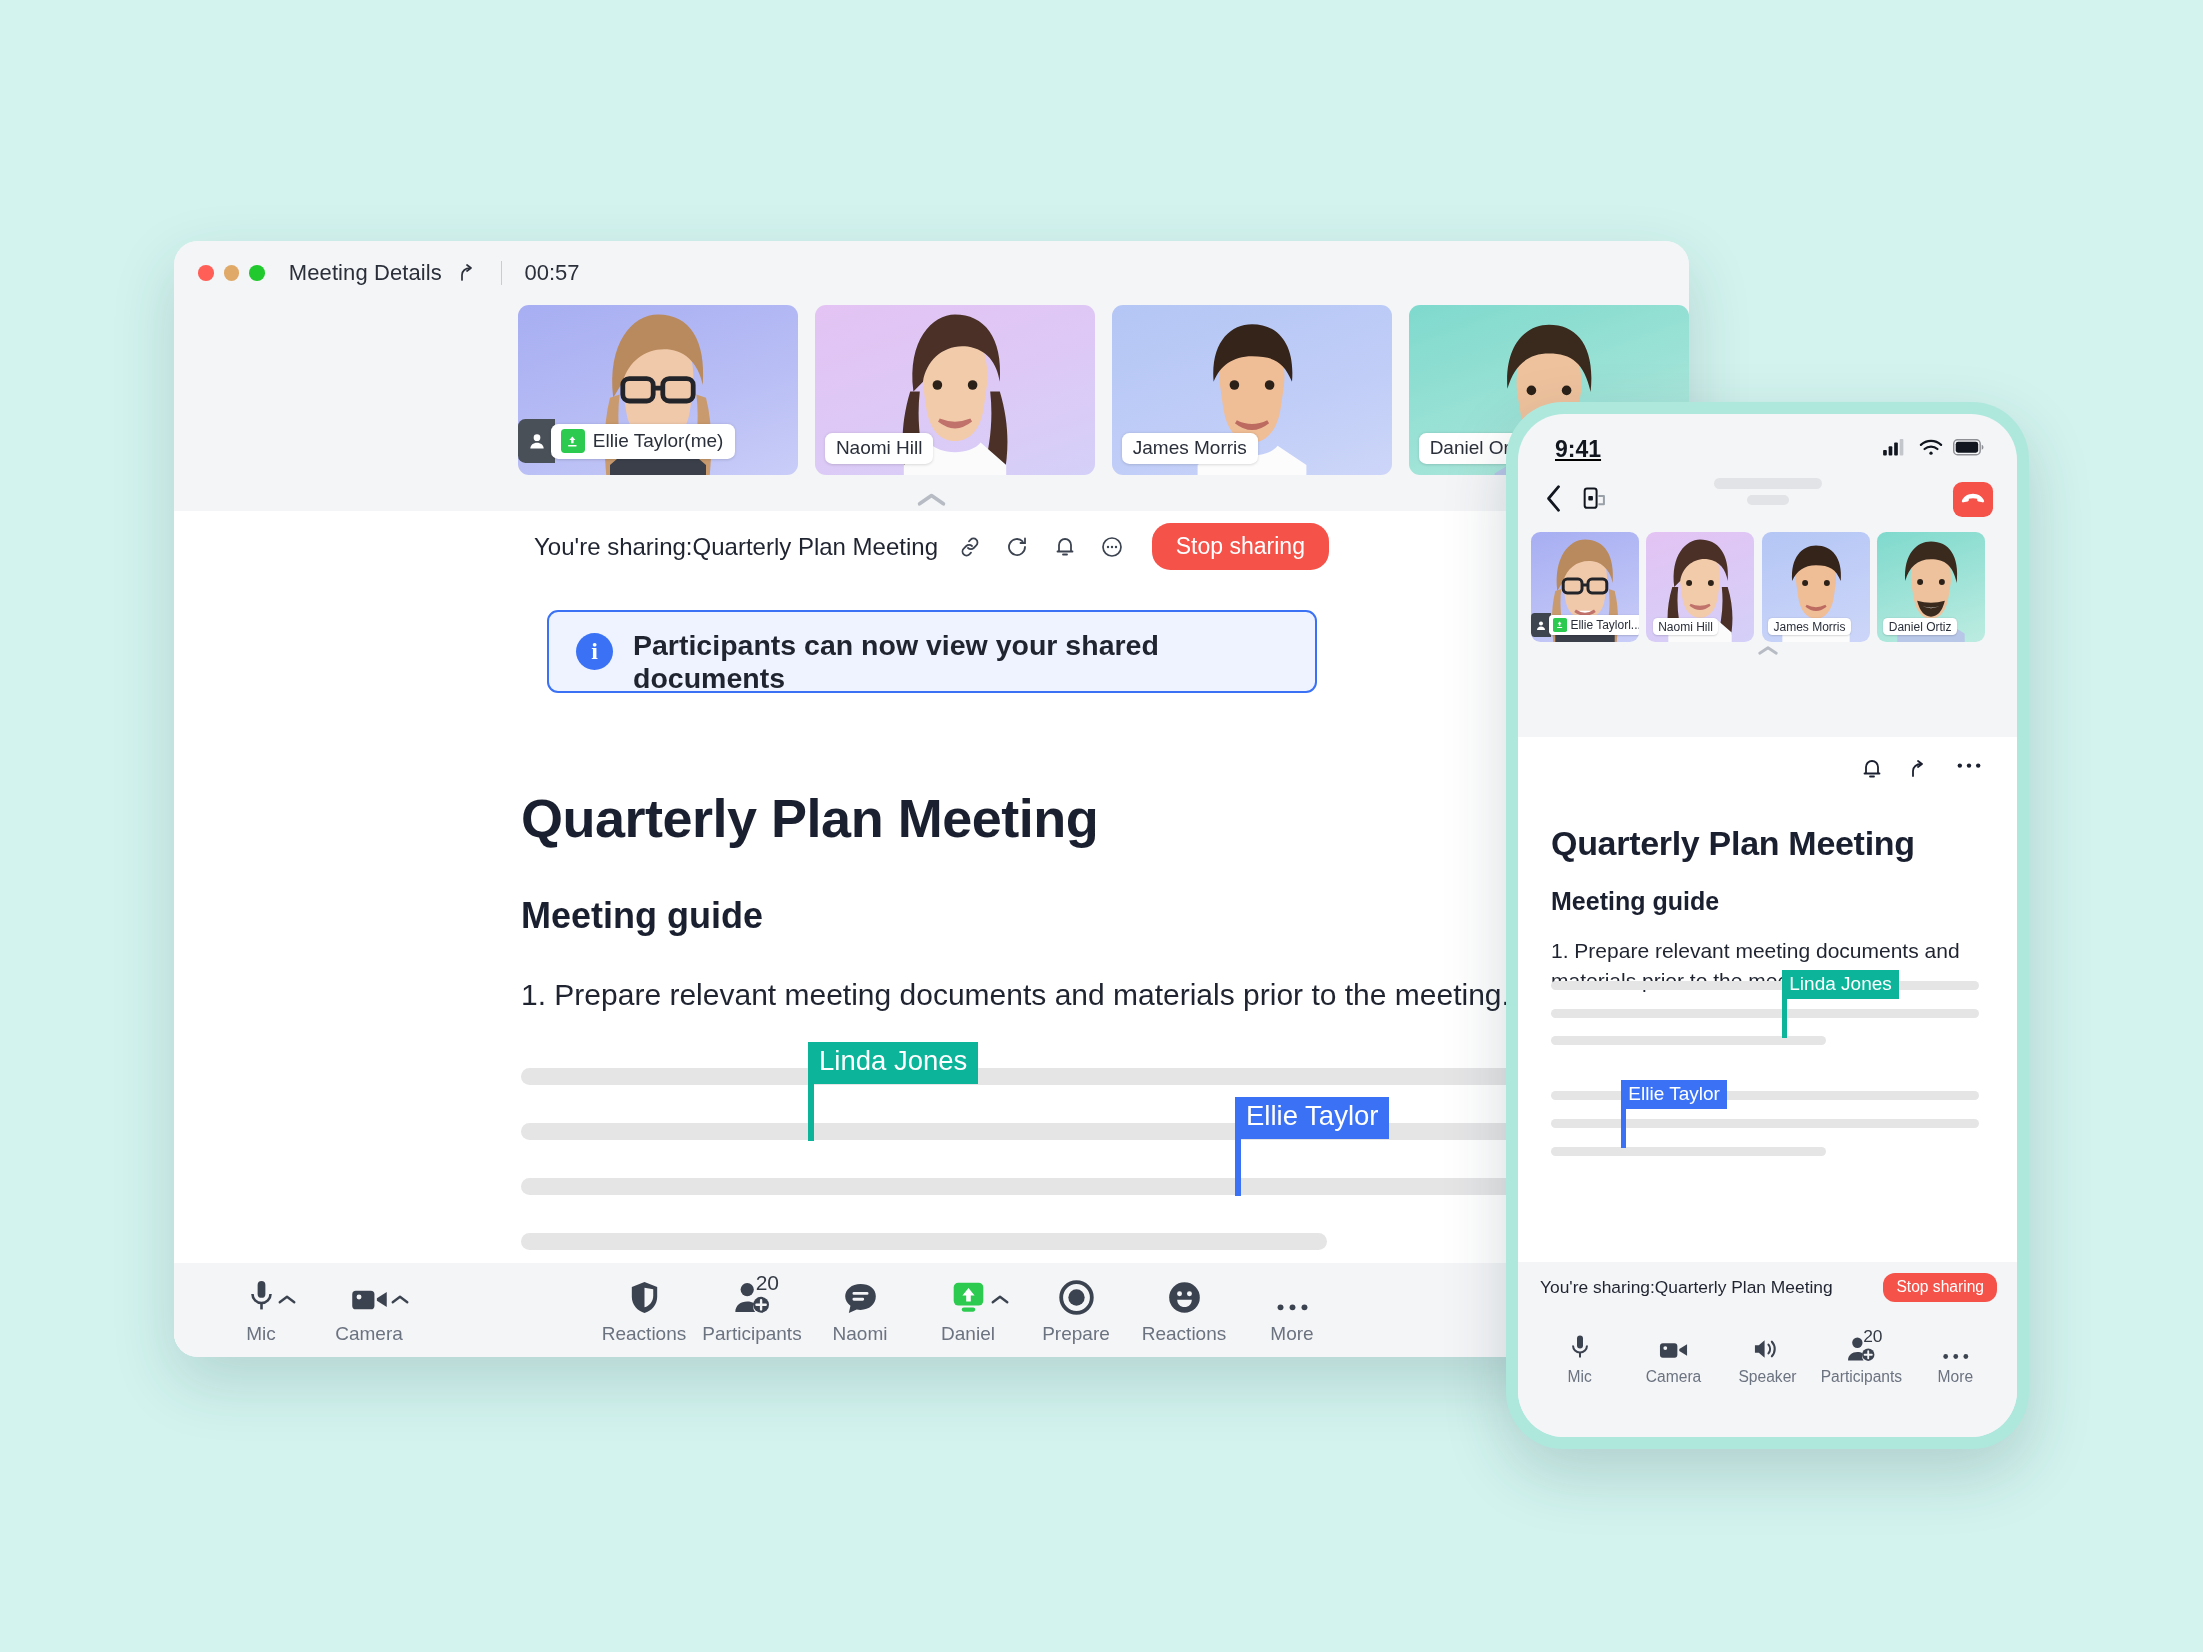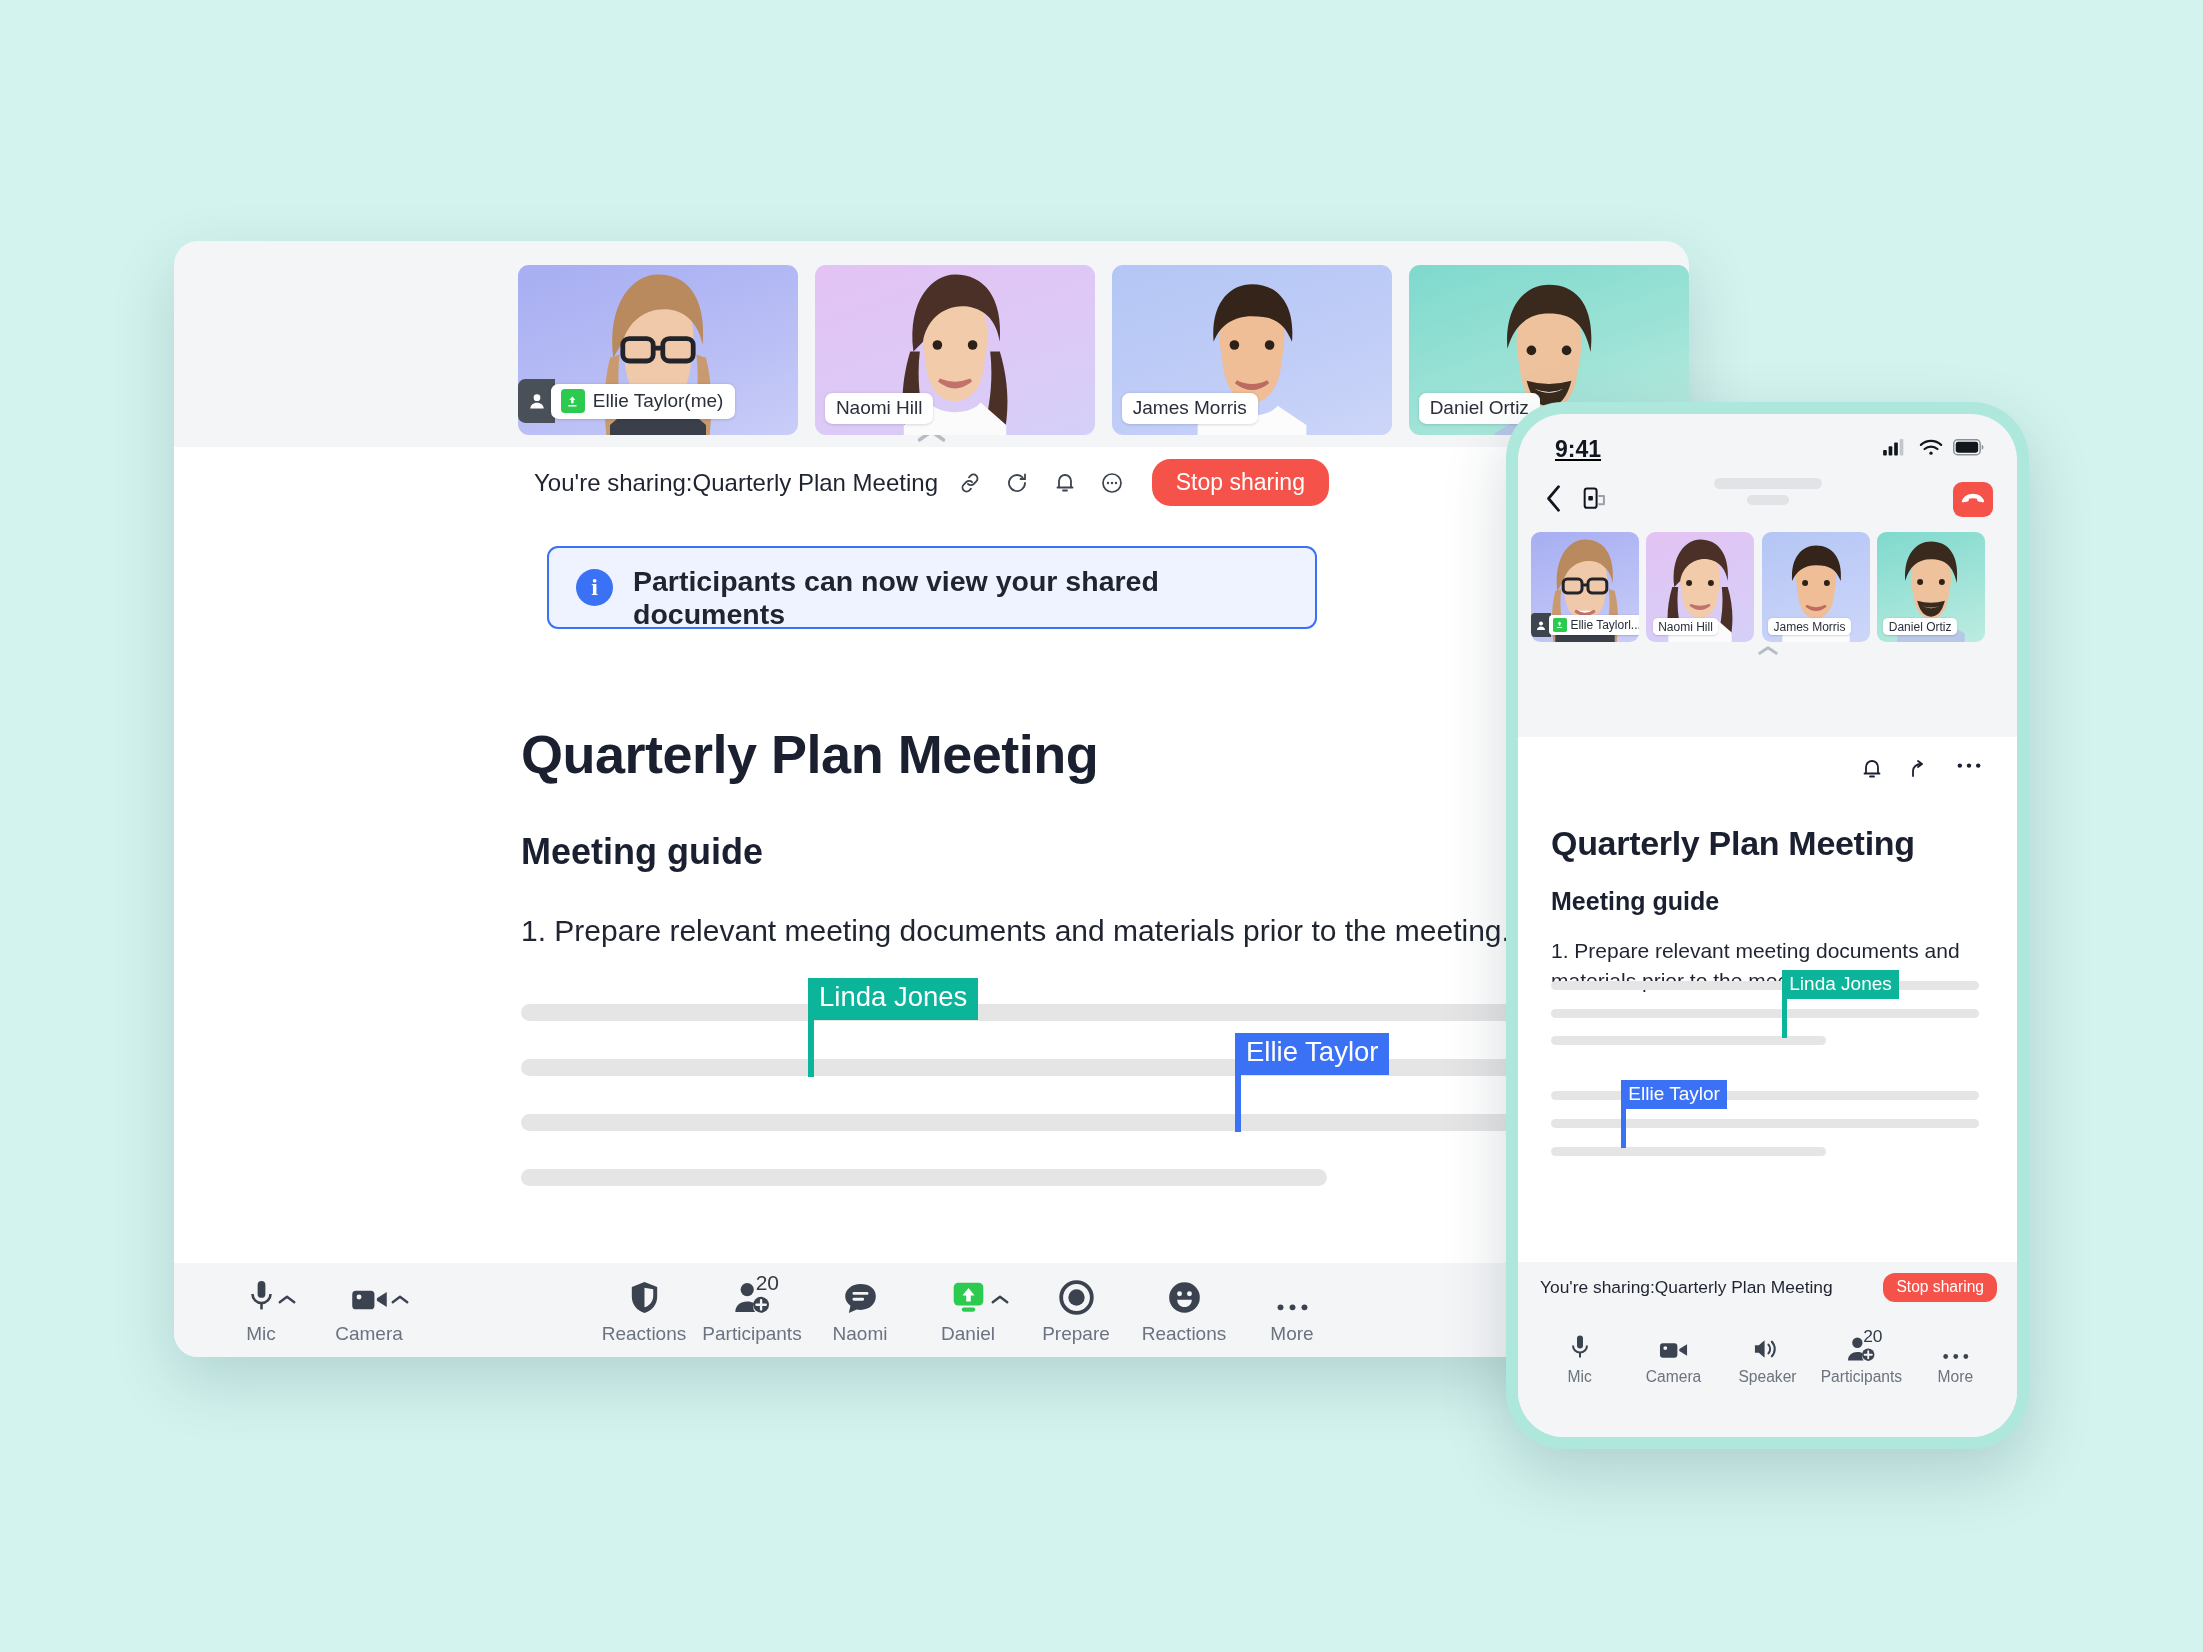--- a/index.html
+++ b/index.html
@@ -23,21 +23,21 @@
   .dots { display:flex; gap:10px; align-items:center; }
   .dot { width:15.6px; height:15.6px; border-radius:50%; }
   .dot.r{background:#ff5f57;} .dot.y{background:#e0a968;} .dot.g{background:#22c92e;}
   .tb-title { margin-left:24px; font-size:22px; color:#2a2f3a; letter-spacing:0.1px; }
   .tb-share { margin-left:14.7px; display:flex; align-items:center; }
   .tb-sep { width:1.8px; height:24px; background:#c9ccd3; margin:0 22px 0 20px; }
   .tb-timer { font-size:22px; color:#2a2f3a; }
 
   
   .strip { display:flex; gap:16.5px; padding:0 0 0 344px; height:184px; }
-  .tile { width:290px; height:170px; border-radius:11px; position:relative; overflow:hidden;margin-top:24px; }
+  .tile { width:290px; height:170px; border-radius:11px; position:relative; overflow:hidden; }
   .tile.t1 { background:linear-gradient(160deg,#a7aef2 0%,#b9bef5 60%,#c9cdf8 100%); }
   .tile.t2 { background:linear-gradient(160deg,#e3c3f3 0%,#ddc9f6 55%,#d4d0f8 100%); }
   .tile.t3 { background:linear-gradient(160deg,#b4c6f5 0%,#c0cdf7 60%,#cdd6f9 100%); }
   .tile.t4 { background:linear-gradient(160deg,#7fd9cd 0%,#9ce2d6 55%,#bdece1 100%); }
   .tile .head { position:absolute; left:50%; transform:translateX(-50%); bottom:-5.5px; width:161px; height:176px; }
   .tile.t4 .head { bottom:-13px; }
   .namechip {
     position:absolute; left:10px; bottom:11px;
     background:#fff; border-radius:7.3px; padding:4.6px 11px;
     font-size:19px; color:#2a2f3a; display:flex; align-items:center; gap:7.3px;
@@ -142,20 +142,36 @@
   .ptbitem { display:flex; flex-direction:column; align-items:center; cursor:pointer; width:84px; position:relative; }
   .ptbitem .ic { height:33px; display:flex; align-items:flex-end; justify-content:center; position:relative; }
   .ptbitem .lb { font-size:15.6px; color:#6b7280; margin-top:6.4px; }
   .pbadge20 { position:absolute; left:50%; margin-left:1.8px; top:-2.8px; font-size:17.4px; color:#343a44; }
 </style>
 </head>
 <body>
 
 <div class="desktop">
 
+  <div class="titlebar">
+    <div class="dots">
+      <span class="dot r"></span>
+      <span class="dot y"></span>
+      <span class="dot g"></span>
+    </div>
+    <div class="tb-title">Meeting Details</div>
+    <div class="tb-share">
+      <svg width="24" height="24" viewBox="0 0 24 24" fill="none" stroke="#2a2f3a" stroke-width="1.7" stroke-linecap="round" stroke-linejoin="round">
+          <path d="M5 19v-5c0-4 3.5-7 8-7"></path>
+          <path d="M10 4l4 3-4 3"></path>
+        </svg>
+    </div>
+    <div class="tb-sep"></div>
+    <div class="tb-timer">00:57</div>
+  </div>
 
   <div class="strip">
     <div class="tile t1">
       <svg class="head" viewBox="0 0 100 110">
         <path d="M28 52 C26 28 36 14 50 14 C64 14 74 28 72 52 L70 66 C68 80 60 86 50 86 C40 86 32 80 30 66 Z" fill="#f0c9ab"></path>
         <path d="M22 58 C18 24 34 6 50 6 C70 6 80 22 78 50 C76 40 70 30 58 28 C44 26 32 34 28 48 Z" fill="#b98a5d"></path>
         <path d="M20 58 C16 74 16 90 18 110 L30 110 C26 88 24 72 26 56 Z" fill="#c99a6d"></path>
         <path d="M80 58 C84 74 84 90 82 110 L70 110 C74 88 76 72 74 56 Z" fill="#c99a6d"></path>
         <rect x="28" y="46" width="19" height="14" rx="4" fill="none" stroke="#23242a" stroke-width="3"></rect>
         <rect x="53" y="46" width="19" height="14" rx="4" fill="none" stroke="#23242a" stroke-width="3"></rect>

